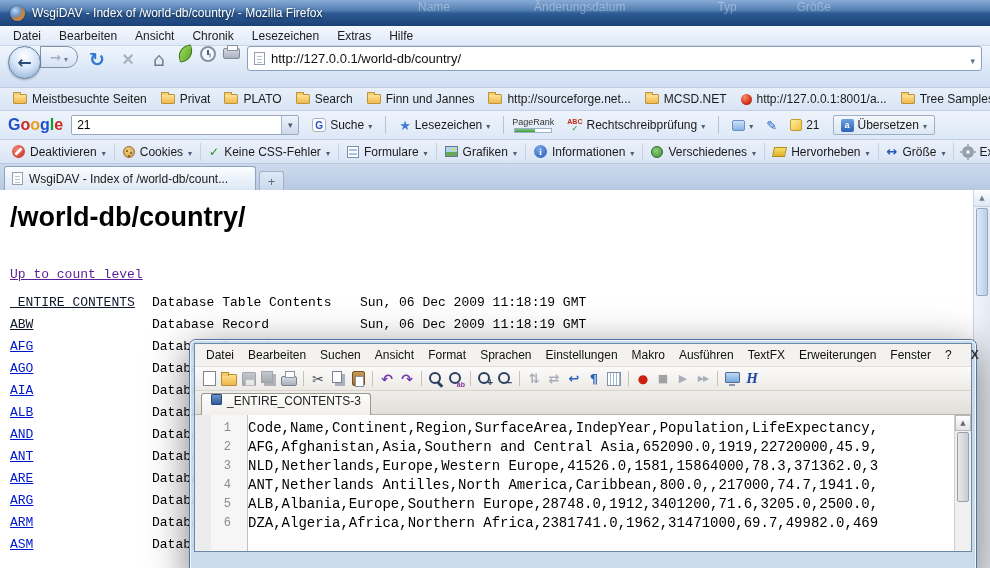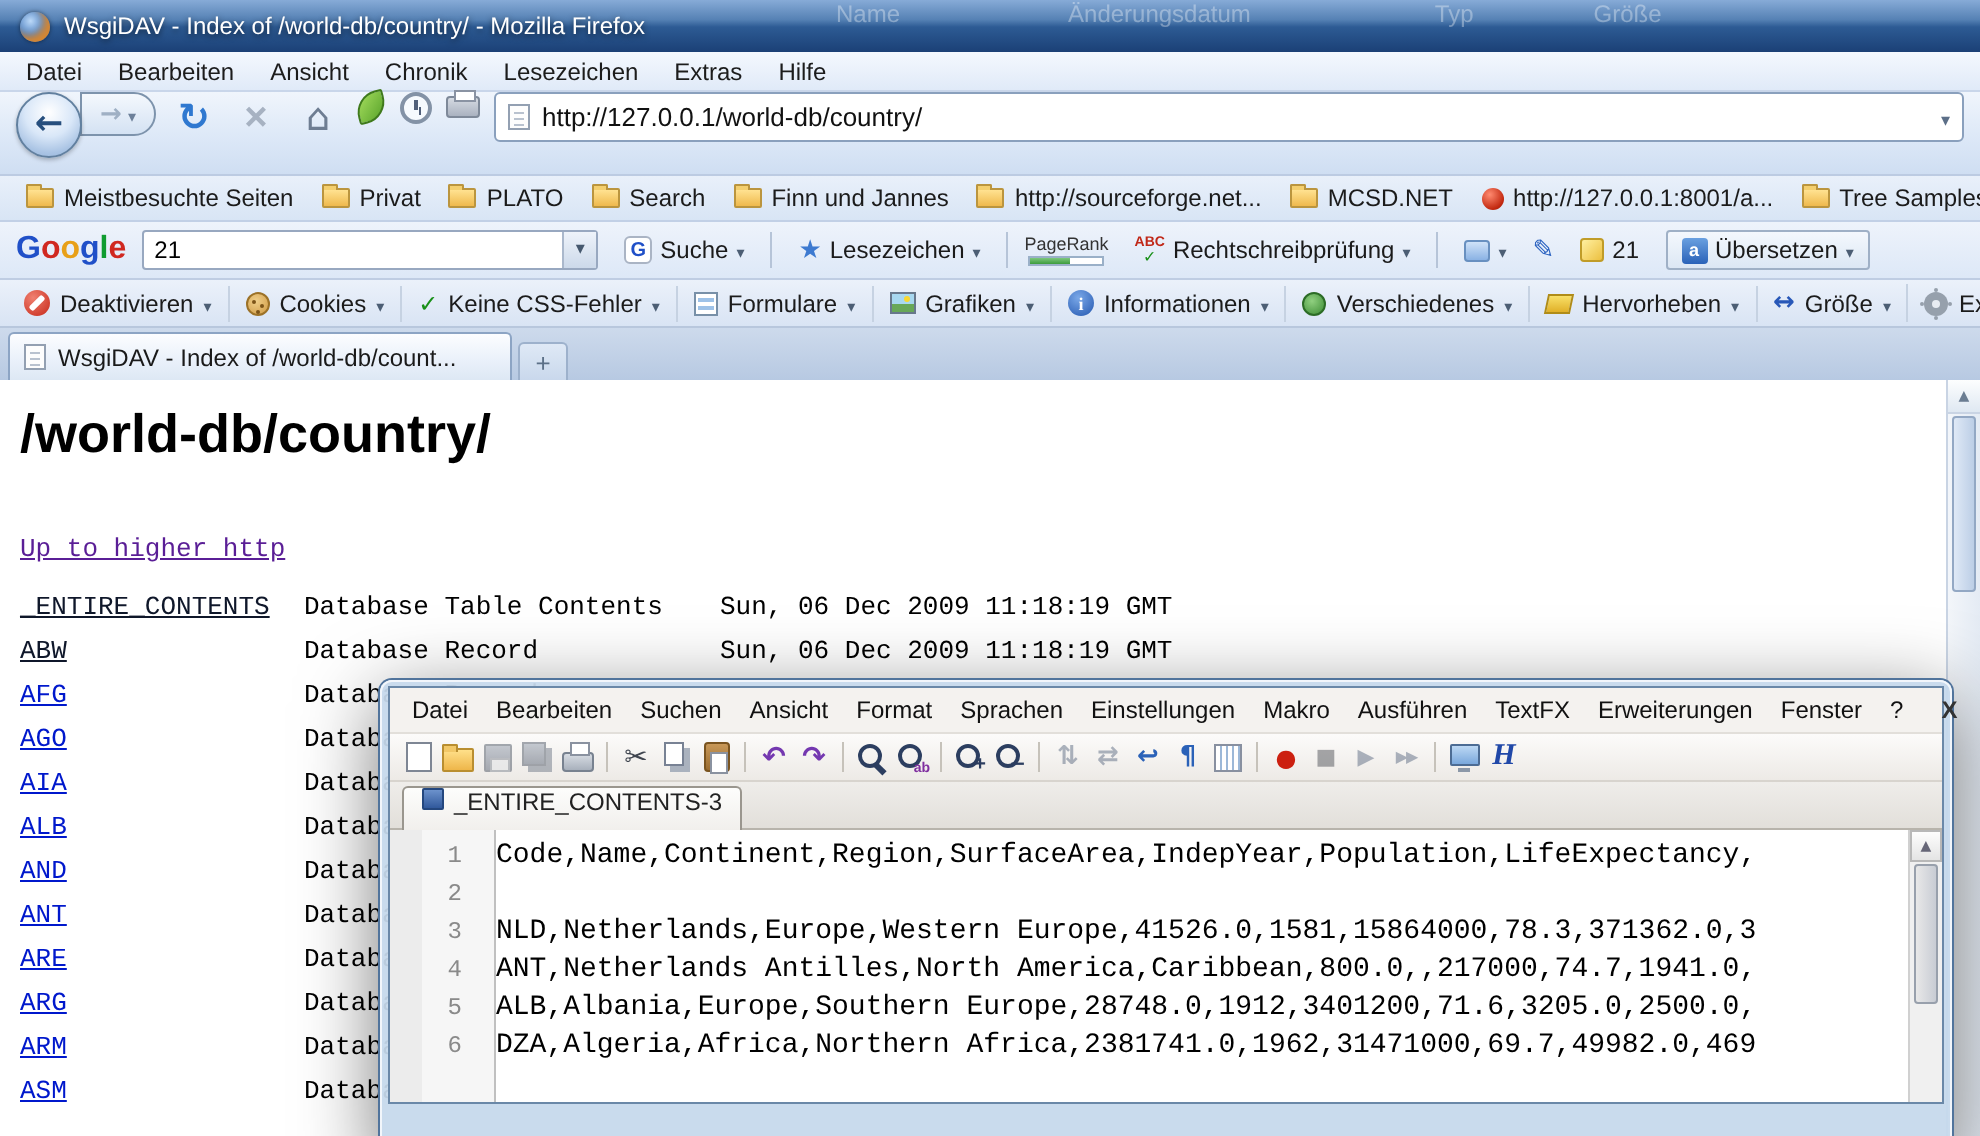--- a/index.html
+++ b/index.html
@@ -384,21 +384,21 @@
     <div class="tabbar">
       <span class="tab-active">
         <span class="page-ic"></span>
         <span class="tab-label">WsgiDAV - Index of /world-db/count...</span>
       </span>
       <span class="tab-new">+</span>
     </div>
 
     <div class="content">
       <h1 class="page-heading">/world-db/country/</h1>
-      <a class="up-link">Up to higher http</a>
+      <a class="up-link">Up to count level</a>
       <div class="listing">
 
           <div class="row">
             <span class="c-name visited">_ENTIRE_CONTENTS</span><span class="c-type">Database Table Contents</span><span class="c-date">Sun, 06 Dec 2009 11:18:19 GMT</span>
           </div>
 
           <div class="row">
             <span class="c-name visited">ABW</span><span class="c-type">Database Record</span><span class="c-date">Sun, 06 Dec 2009 11:18:19 GMT</span>
           </div>
 
@@ -607,21 +607,21 @@
         </span>
       </div>
       <div class="npp-editor">
         <div>
 
             <div class="npp-line">
               <span class="ln">1</span><span class="lt">Code,Name,Continent,Region,SurfaceArea,IndepYear,Population,LifeExpectancy,</span>
             </div>
 
             <div class="npp-line">
-              <span class="ln">2</span>
+              <span class="ln">2</span><span class="lt">AFG,Afghanistan,Asia,Southern and Central Asia,652090.0,1919,22720000,45.9,</span>
             </div>
 
             <div class="npp-line">
               <span class="ln">3</span><span class="lt">NLD,Netherlands,Europe,Western Europe,41526.0,1581,15864000,78.3,371362.0,3</span>
             </div>
 
             <div class="npp-line">
               <span class="ln">4</span><span class="lt">ANT,Netherlands Antilles,North America,Caribbean,800.0,,217000,74.7,1941.0,</span>
             </div>
 

